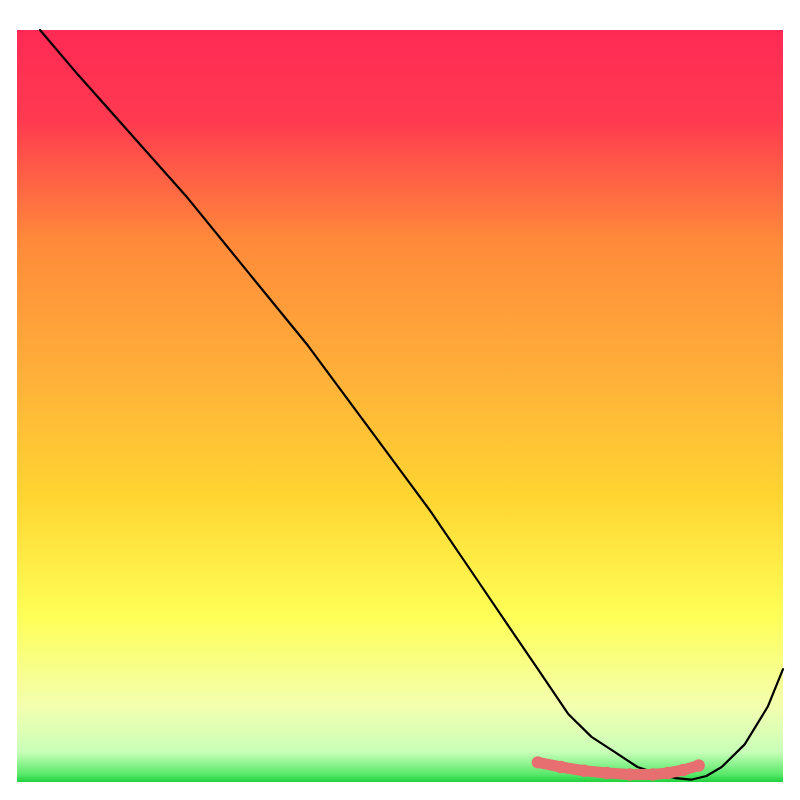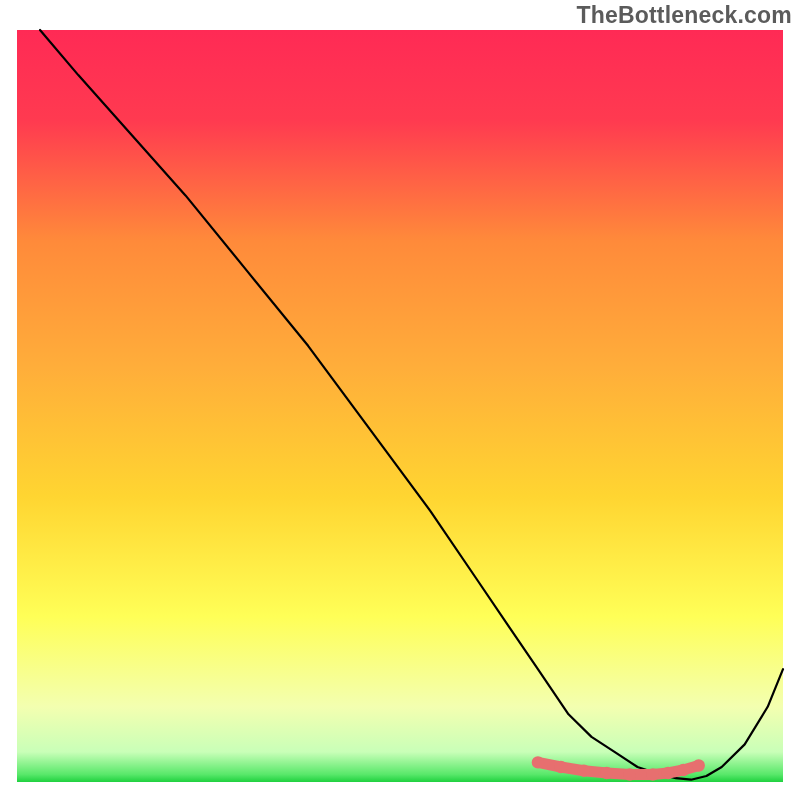--- a/index.html
+++ b/index.html
@@ -41,21 +41,20 @@
     width: 800px;
     height: 800px;
     z-index: 2;
   }
 </style>
 </head>
 <body>
 
 <div class="container">
 
-  <div class="watermark">TheBottleneck.com</div>
 
   <svg class="plot" viewBox="0 0 800 800" preserveAspectRatio="none">
     <defs>
       <linearGradient id="bg-grad" x1="0" y1="0" x2="0" y2="1">
         <stop id="g0" offset="0%" stop-color="#ff2a55"></stop>
         <stop id="g1" offset="12%" stop-color="#ff3a50"></stop>
         <stop id="g2" offset="28%" stop-color="#ff8a3a"></stop>
         <stop id="g3" offset="45%" stop-color="#ffae3a"></stop>
         <stop id="g4" offset="62%" stop-color="#ffd531"></stop>
         <stop id="g5" offset="78%" stop-color="#ffff57"></stop>

